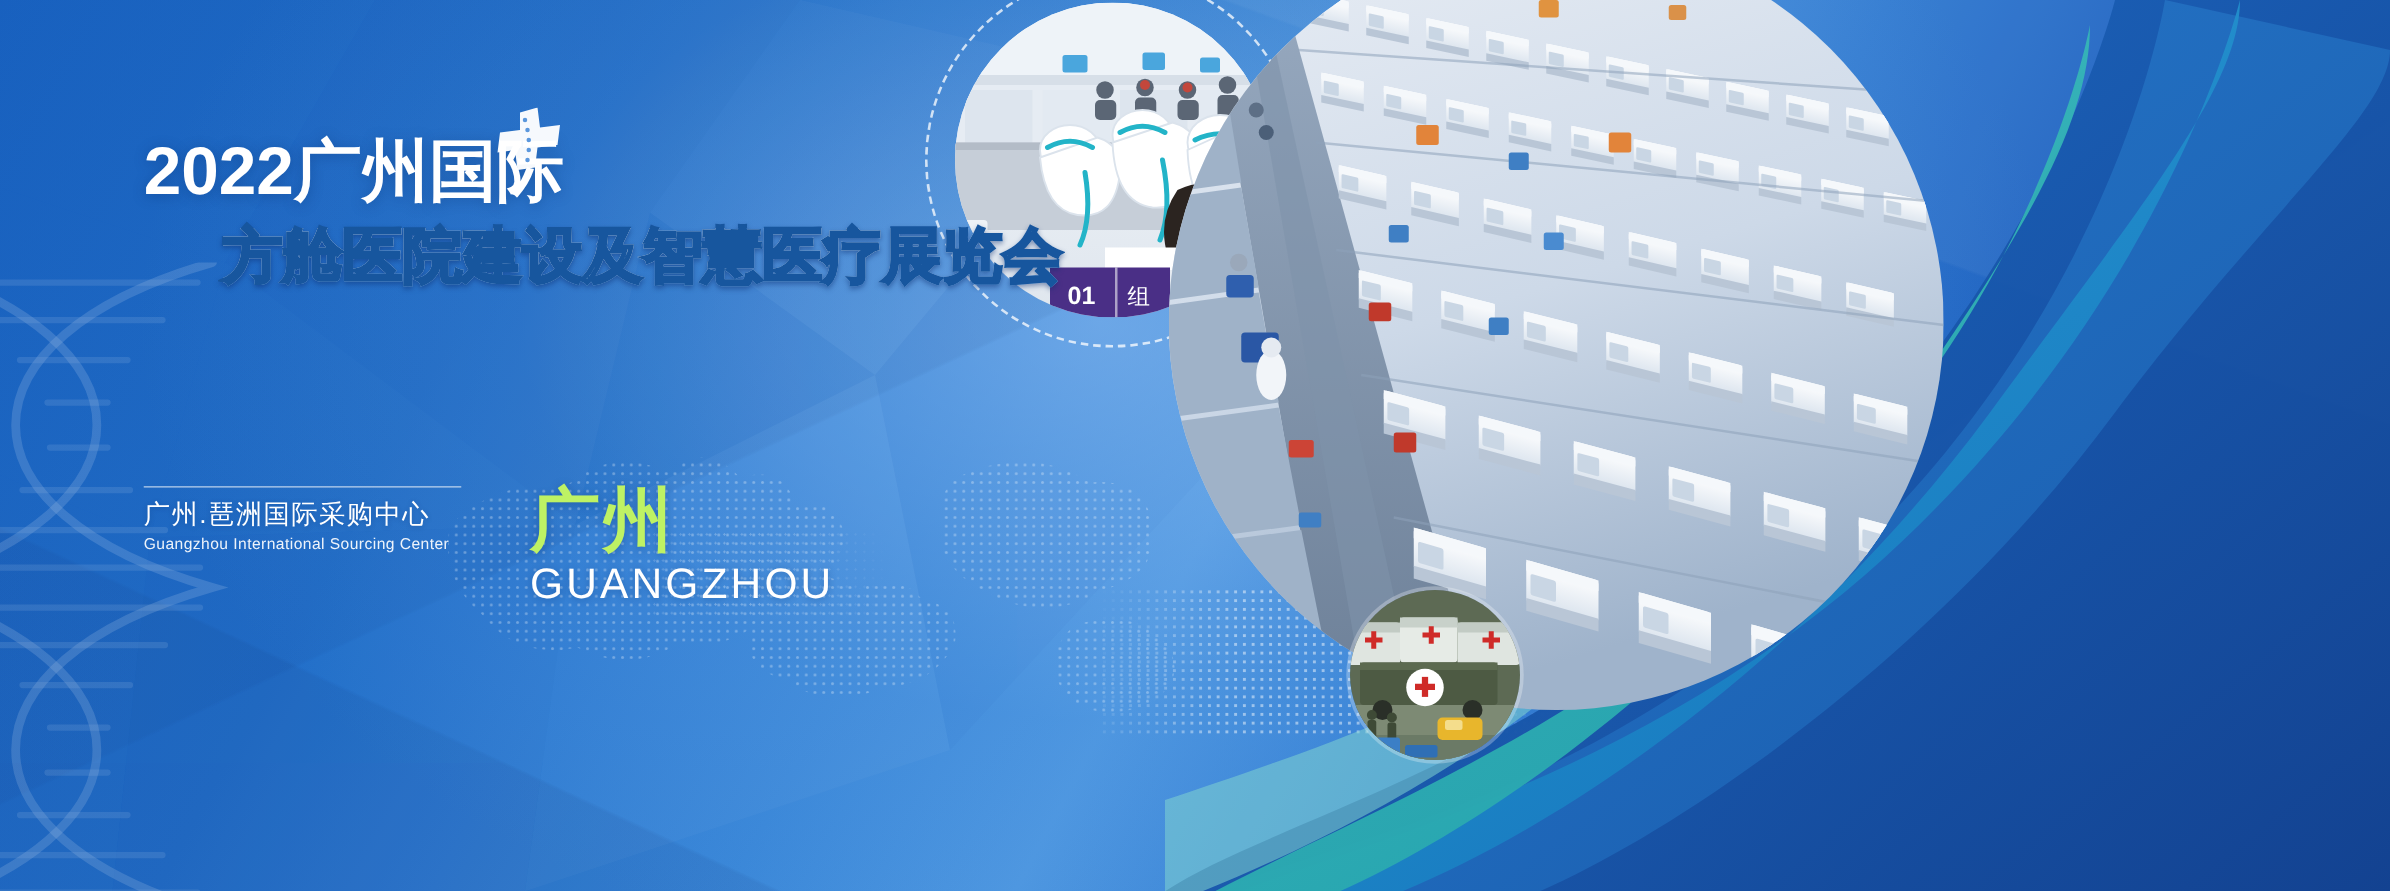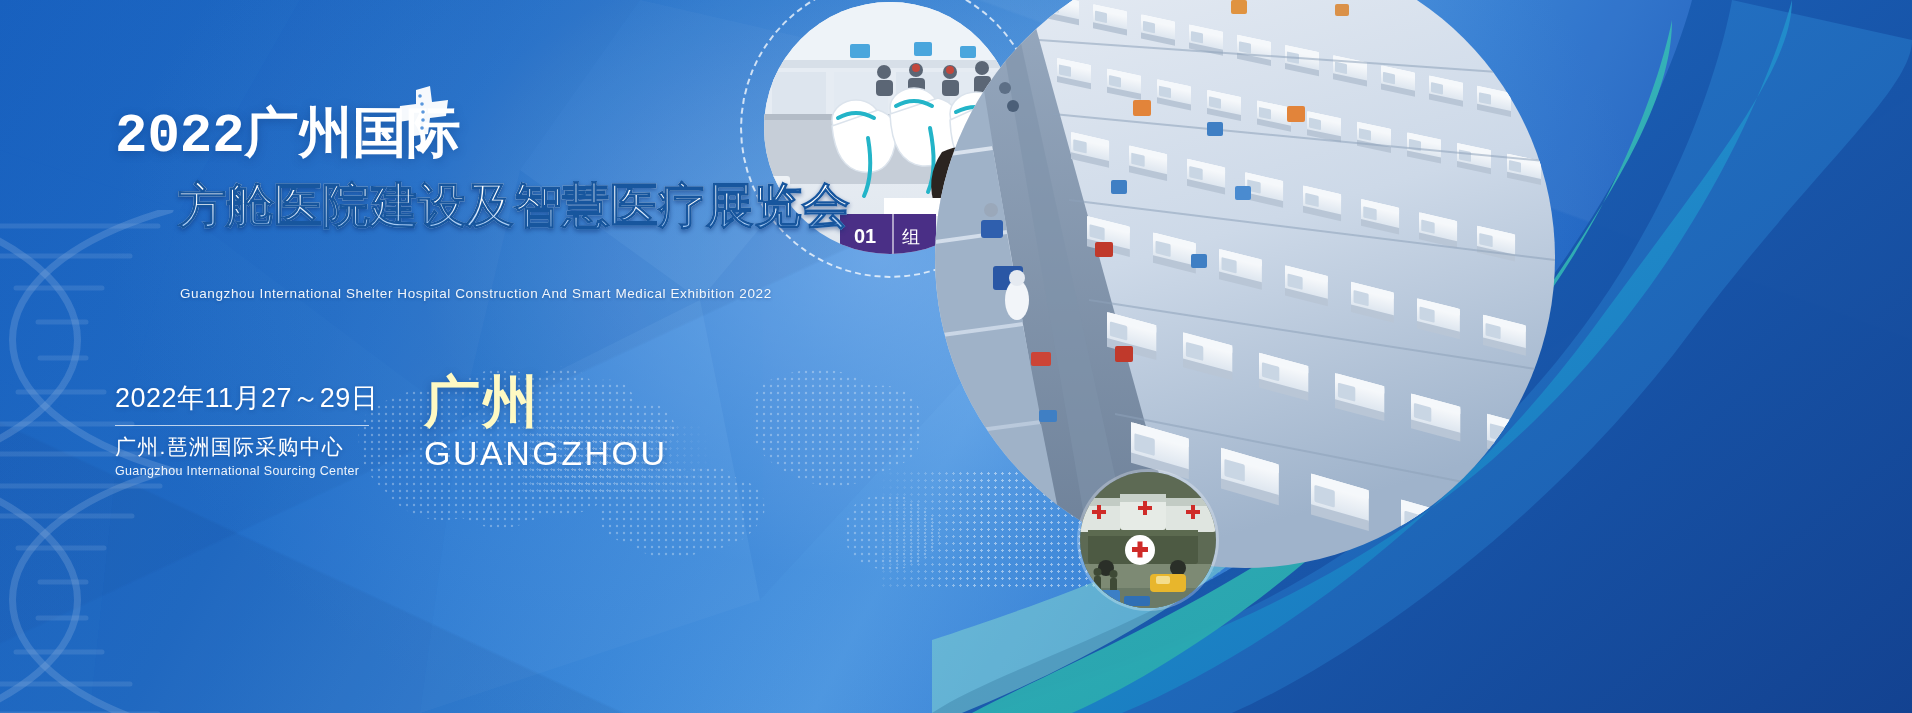--- a/index.html
+++ b/index.html
@@ -79,27 +79,26 @@
 
   
   .content{ position:absolute; left:0; top:0; width:860px; height:713px; }
 
   .title1{
     position:absolute; left:115px; top:110px;
     font-size:54px; font-weight:bold; color:#ffffff;
     letter-spacing:0px; line-height:1;
     text-shadow:0 2px 10px rgba(10,45,110,.35);
     white-space:nowrap;
-    font-family:Liberation Mono, monospace;
   }
   .cross-logo{ position:absolute; left:396px; top:86px; width:56px; height:56px; }
 
   .title2{
     position:absolute; left:178px; top:182px;
-    font-size:48px; font-weight:normal; line-height:1;
+    font-size:48px; font-weight:bold; line-height:1;
     white-space:nowrap;
     color:#ffffff;
     background:linear-gradient(180deg,#ffffff 0%,#ffffff 46%,#cfe3fa 70%,#8fbdf0 100%);
     -webkit-background-clip:text; background-clip:text;
     -webkit-text-fill-color:transparent;
     -webkit-text-stroke:2.4px #17569e;
     paint-order:stroke fill;
     filter:drop-shadow(0 2px 2px rgba(10,45,110,.45));
   }
   .title2-wrap{ position:absolute; left:0; top:0; }
@@ -126,23 +125,24 @@
     text-shadow:0 1px 4px rgba(10,45,110,.3);
   }
   .venue-en{
     margin-top:3px;
     font-size:12.5px; color:rgba(255,255,255,.92); letter-spacing:.35px;
     white-space:nowrap;
   }
 
   .citybox{ position:absolute; left:424px; top:374px; }
   .city-cn{
-    font-size:56px; font-weight:bold; color:#fef9c3; line-height:1;
+    font-size:56px; font-weight:bold; color:#bef264; line-height:1;
     letter-spacing:2px;
     text-shadow:0 2px 8px rgba(10,45,110,.35);
+    margin-top:14px;
   }
   .city-en{
     margin-top:6px;
     font-size:34px; color:#ffffff; letter-spacing:2.5px; line-height:1;
     text-shadow:0 1px 6px rgba(10,45,110,.3);
   }
 
   .pill{
     position:absolute; left:112px; top:424px;
     width:508px; height:56px; border-radius:28px;
@@ -645,24 +645,22 @@
         <circle cx="27" cy="26" r="1.8"></circle>
           <circle cx="27" cy="34" r="1.8"></circle>
         <circle cx="26" cy="42" r="1.8"></circle>
       </g>
     </svg>
 
     <div class="title2-wrap">
       <div class="title2">方舱医院建设及智慧医疗展览会</div>
     </div>
 
-    <div class="subtitle-en">Guangzhou International Shelter Hospital Construction And Smart Medical Exhibition 2022</div>
 
     <div class="datebox">
-      <div class="date-line">2022年11月27～29日</div>
       <div class="rule"></div>
       <div class="venue-cn">广州.琶洲国际采购中心</div>
       <div class="venue-en">Guangzhou International Sourcing Center</div>
     </div>
 
     <div class="citybox">
       <div class="city-cn">广州</div>
       <div class="city-en">GUANGZHOU</div>
     </div>
 

